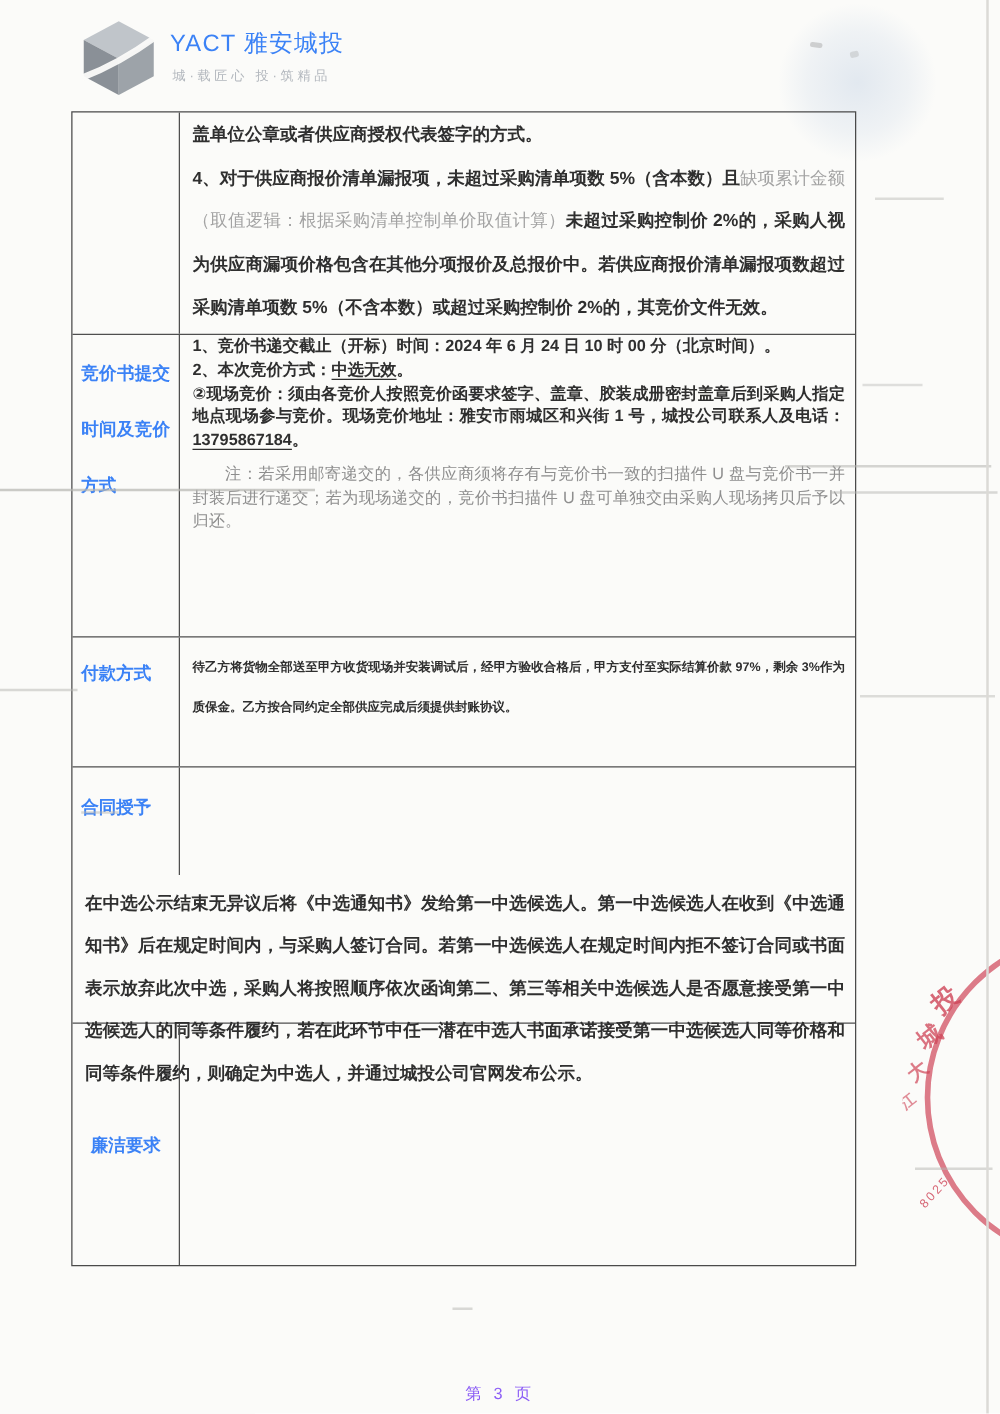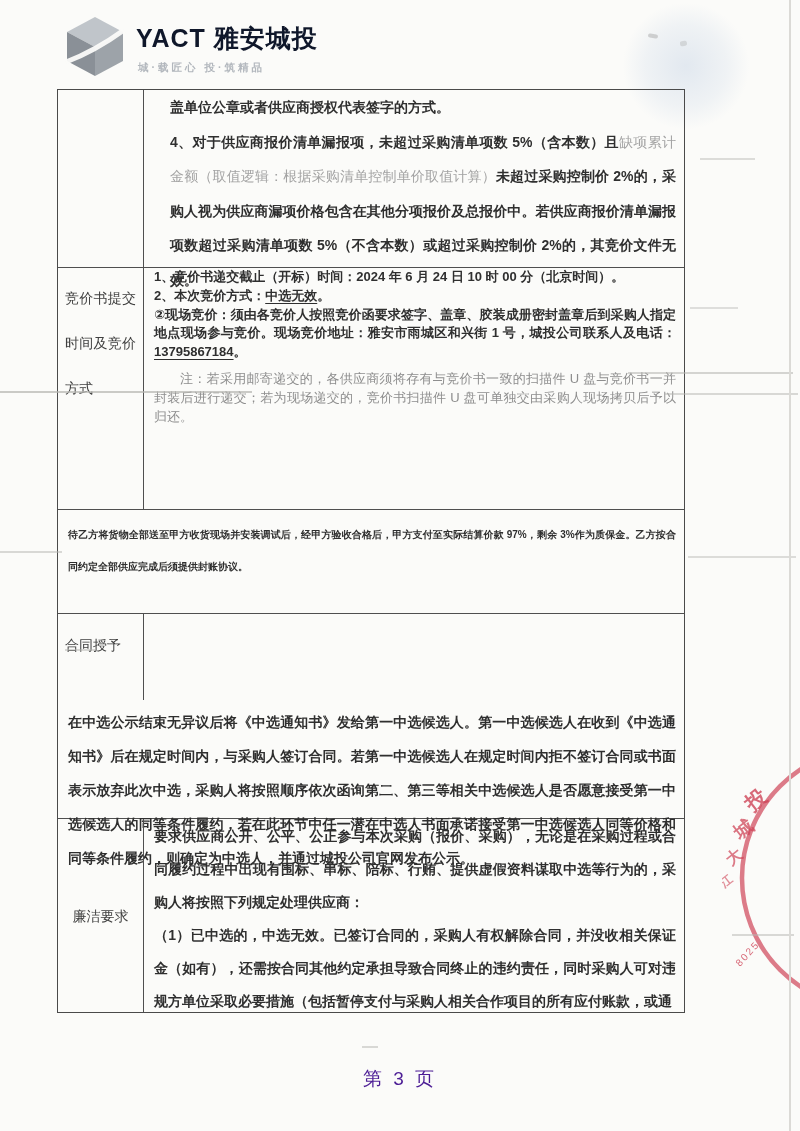--- a/index.html
+++ b/index.html
@@ -6,40 +6,40 @@
   .page{
     position:relative; width:800px; height:1131px;
     background:#fbfbf9; overflow:hidden;
     font-family:"Liberation Sans","DejaVu Sans",sans-serif;
     color:#2f2f2f;
   }
   
   .logo{position:absolute; left:64px; top:14px; display:flex; align-items:flex-start;}
   .cube{width:62px; height:64px;}
   .brand-wrap{margin-left:10px; padding-top:8px;}
-  .brand{font-size:25px; font-weight:700; color:#0f172a; letter-spacing:1px;}
-  .tagline{margin-top:6px; margin-left:2px; font-size:10.5px; color:#b2b7bd; letter-spacing:3px;font-weight:bold;}
+  .brand{font-size:19px; font-weight:400; color:#3b82f6; letter-spacing:1px;}
+  .tagline{margin-top:6px; margin-left:2px; font-size:10.5px; color:#b2b7bd; letter-spacing:3px;}
   
   .watermark{position:absolute; left:622px; top:2px; width:128px; height:128px; border-radius:50%;
     background:radial-gradient(circle, rgba(185,202,224,0.38) 0%, rgba(185,202,224,0.18) 45%, rgba(185,202,224,0) 70%);}
   .smudge{position:absolute; background:#a9a9a9; border-radius:2px;}
   .s1{left:648px; top:34px; width:10px; height:4px; opacity:.5; transform:rotate(8deg);}
   .s2{left:680px; top:41px; width:7px; height:5px; opacity:.35; transform:rotate(-12deg);}
   
   .doc-table{
     position:absolute; left:57px; top:89px; width:628px;
     border:1.6px solid #4a4a4a; box-sizing:border-box; background:transparent;
   }
   .t-row{display:flex; border-bottom:1.4px solid #4f4f4f; box-sizing:border-box;}
   .t-row:last-child{border-bottom:none;}
-  .r1{height:178px;gap:16px;} .r2{height:242px;} .r3{height:104px;} .r4{height:205px;flex-direction:column;} .r5{height:193px;}
+  .r1{height:178px;} .r2{height:242px;} .r3{height:104px;} .r4{height:205px;flex-direction:column;} .r5{height:193px;}
   .t-label{
     width:86px; flex:0 0 86px; box-sizing:border-box;
     border-right:1.4px solid #4f4f4f;
-    font-size:14px; font-weight:400; color:#404040;
+    font-size:14px; font-weight:700; color:#3b82f6;
     padding:0 7px; text-align:justify;
   }
   .l2{padding-top:8px; line-height:45px;}
   .l3{padding-top:12px; line-height:32px;}
   .l4{padding-top:15px; line-height:32px;}
   .l5{display:flex; align-items:center; justify-content:center; line-height:20px; padding:0 7px;}
   .t-content{flex:1; box-sizing:border-box; padding:0 8px 0 10px; text-align:justify; font-weight:600;}
   .t-content p{margin:0;}
   .c1{font-size:14px; line-height:34.5px;}
   .c2{font-size:13px; line-height:18.8px;}
@@ -59,22 +59,22 @@
   .a2{left:628px; top:372px; width:165px; height:2px; opacity:.55;}
   .a3{left:0; top:391px; width:252px; height:2.2px; opacity:.7;}
   .a4{left:665px; top:393px; width:133px; height:2px; opacity:.5;}
   .a5{left:0; top:551px; width:62px; height:2px; opacity:.5;}
   .a6{left:688px; top:556px; width:108px; height:2px; opacity:.45;}
   .a8{left:65px; top:649px; width:30px; height:1.8px; opacity:.5;}
   .a9{left:732px; top:934px; width:62px; height:1.8px; opacity:.5;}
   .a10{left:362px; top:1046px; width:16px; height:1.5px; opacity:.5;}
   .edge{position:absolute; left:789px; top:0; width:1.5px; height:1131px; background:#dbdad6;}
   
-  .footer{position:absolute; left:0; top:1066px; width:100%; text-align:center;
-    font-size:19px; color:#4c1d95; letter-spacing:3px;}
+  .footer{position:absolute; left:0; top:1106px; width:100%; text-align:center;
+    font-size:13px; color:#8b5cf6; letter-spacing:3px;}
 </style>
 </head>
 <body>
 
 <div class="page">
 
   <header class="logo">
     <svg class="cube" viewBox="0 0 62 64">
       <polygon points="31,3 59,18 31,33 3,18" fill="#c0c5ca"></polygon>
       <polygon points="3,18 31,33 31,62 3,47" fill="#8a9097"></polygon>
@@ -105,38 +105,35 @@
       <div class="t-label l2">竞价书提交时间及竞价方式</div>
       <div class="t-content c2">
         <p><span>1、竞价书递交截止（开标）时间：2024 年 6 月 24 日 10 时 00 分（北京时间）。</span></p>
         <p><span>2、本次竞价方式：</span><span class="u">中选无效</span><span>。</span></p>
         <p><span class="b">②现场竞价：</span><span>须由各竞价人按照竞价函要求签字、盖章、胶装成册密封盖章后到采购人指定地点现场参与竞价。现场竞价地址：雅安市雨城区和兴街 1 号，城投公司联系人及电话：</span><span class="u">13795867184</span><span>。</span></p>
         <p class="note"><span>注：若采用邮寄递交的，各供应商须将存有与竞价书一致的扫描件 U 盘与竞价书一并封装后进行递交；若为现场递交的，竞价书扫描件 U 盘可单独交由采购人现场拷贝后予以归还。</span></p>
       </div>
     </div>
 
     <div class="t-row r3">
+      <div class="t-label l3">付款方式</div>
       <div class="t-content c3">
         <p><span>待乙方将货物全部送至甲方收货现场并安装调试后，经甲方验收合格后，甲方支付至实际结算价款 97%，剩余 3%作为质保金。乙方按合同约定全部供应完成后须提供封账协议。</span></p>
       </div>
     </div>
 
     <div class="t-row r4">
       <div class="t-label l4">合同授予</div>
       <div class="t-content c4">
         <p><span>在中选公示结束无异议后将《中选通知书》发给第一中选候选人。第一中选候选人在收到《中选通知书》后在规定时间内，与采购人签订合同。若第一中选候选人在规定时间内拒不签订合同或书面表示放弃此次中选，采购人将按照顺序依次函询第二、第三等相关中选候选人是否愿意接受第一中选候选人的同等条件履约，若在此环节中任一潜在中选人书面承诺接受第一中选候选人同等价格和同等条件履约，则确定为中选人，并通过城投公司官网发布公示。</span></p>
       </div>
     </div>
 
     <div class="t-row r5">
       <div class="t-label l5">廉洁要求</div>
-      <div class="t-content c5">
-        <p><span>要求供应商公开、公平、公正参与本次采购（报价、采购），无论是在采购过程或合同履约过程中出现有围标、串标、陪标、行贿、提供虚假资料谋取中选等行为的，采购人将按照下列规定处理供应商：</span></p>
-        <p><span>（1）已中选的，中选无效。已签订合同的，采购人有权解除合同，并没收相关保证金（如有），还需按合同其他约定承担导致合同终止的违约责任，同时采购人可对违规方单位采取必要措施（包括暂停支付与采购人相关合作项目的所有应付账款，或通</span></p>
-      </div>
     </div>
 
   </div>
 
   <svg class="stamp" width="78" height="240" viewBox="0 0 78 240">
     <circle cx="150" cy="116" r="130" fill="none" stroke="#cf4558" stroke-width="4.5" opacity="0.7"></circle>
     <text x="30" y="50" transform="rotate(-38 30 50)" fill="#cf4558" font-size="21" font-weight="bold" opacity="0.8">投</text>
     <text x="18" y="78" transform="rotate(-38 18 78)" fill="#cf4558" font-size="19" font-weight="bold" opacity="0.75">城</text>
     <text x="9" y="104" transform="rotate(-38 9 104)" fill="#cf4558" font-size="16" font-weight="bold" opacity="0.7">大</text>
     <text x="2" y="126" transform="rotate(-38 2 126)" fill="#cf4558" font-size="12" font-weight="bold" opacity="0.6">江</text>

